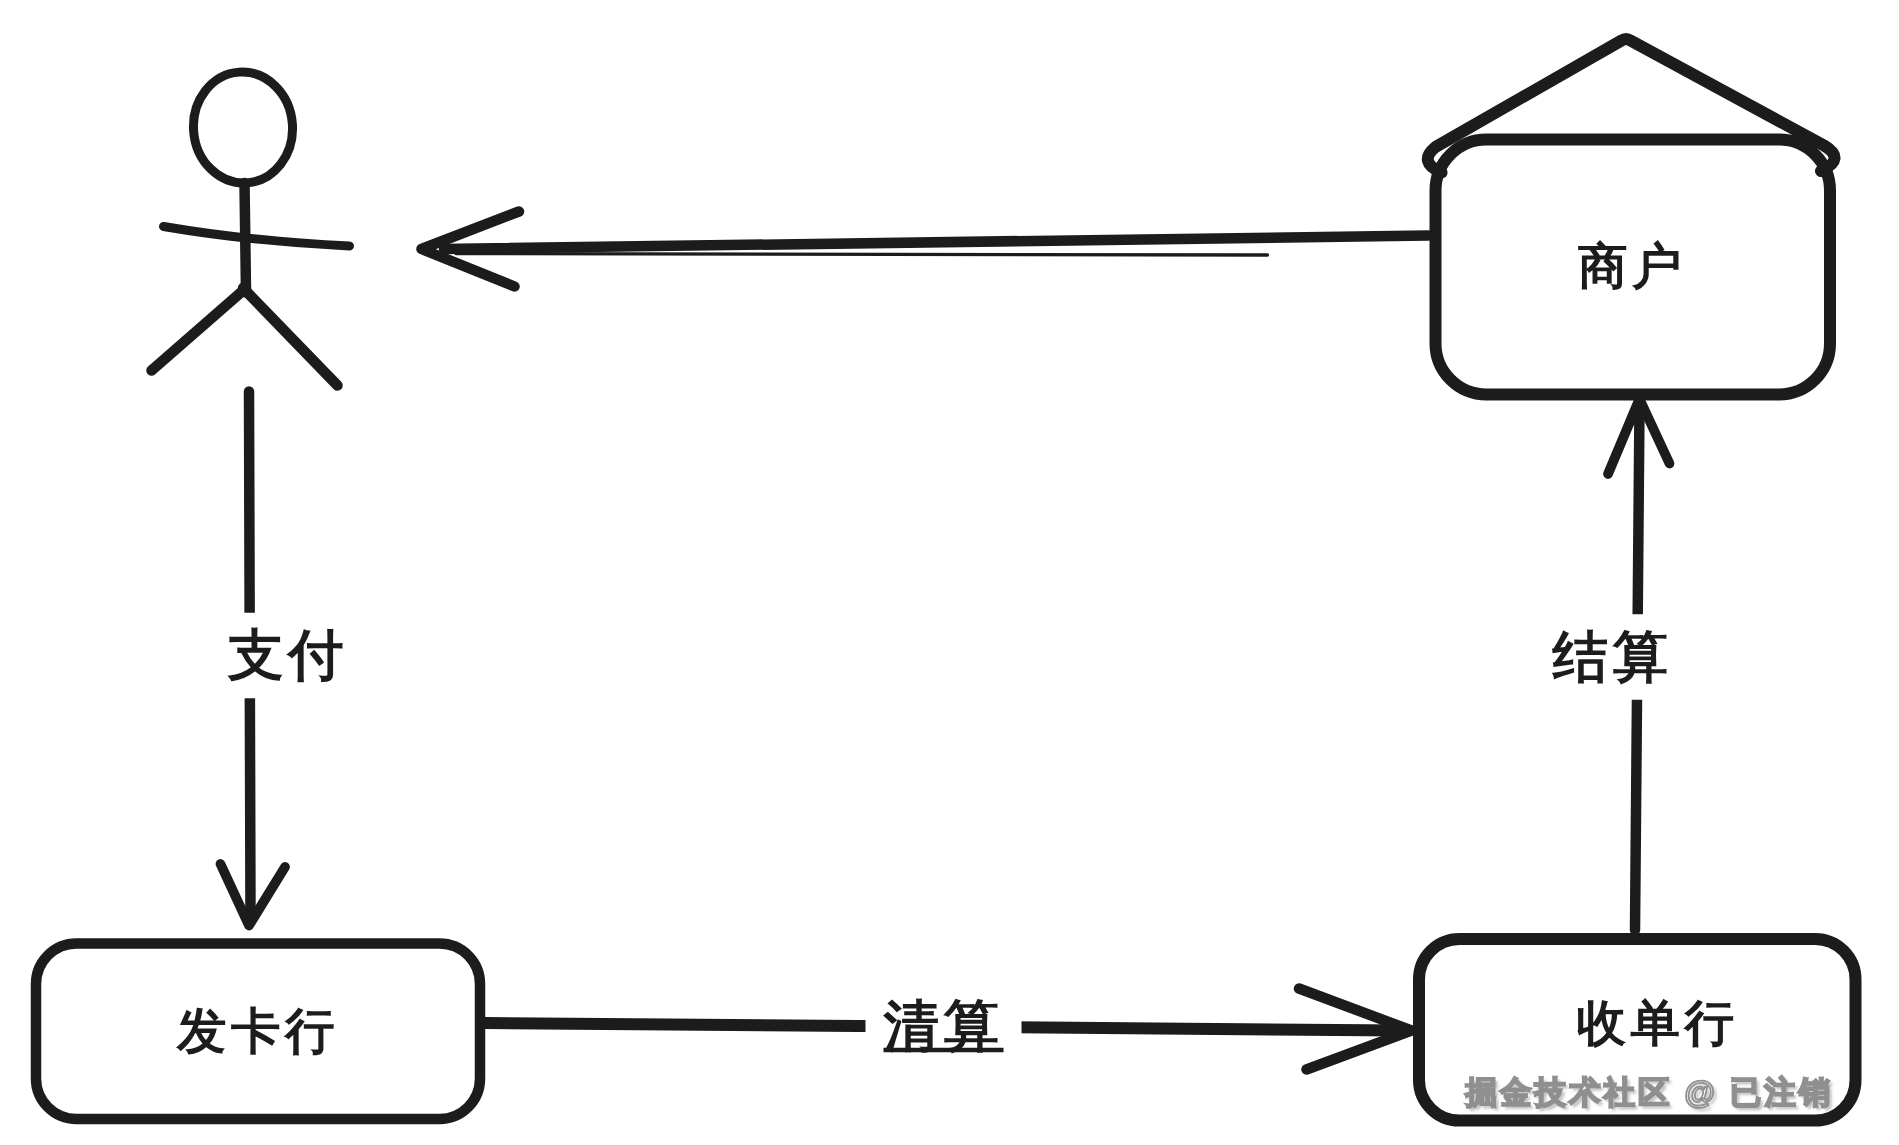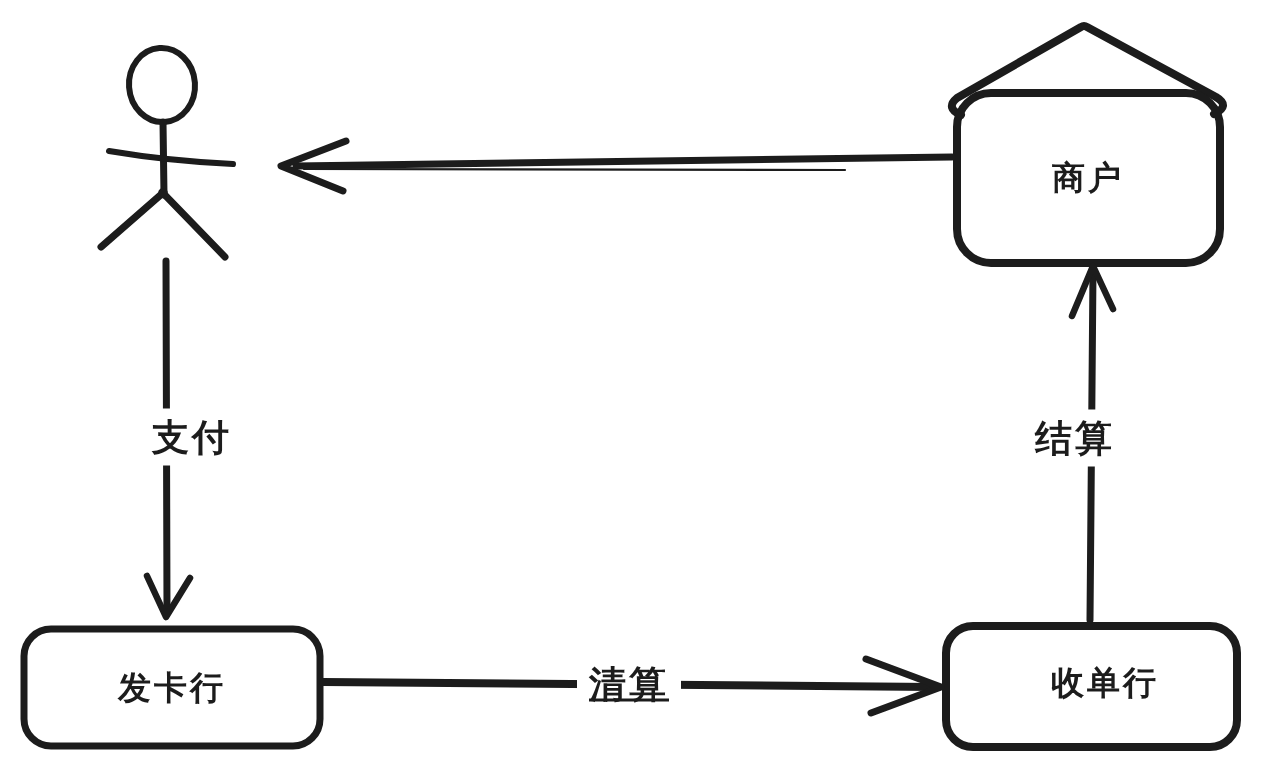--- a/index.html
+++ b/index.html
@@ -91,14 +91,15 @@
   </svg>
 
   <div class="lbl node-lbl" style="left:1088px;top:177px;">商户</div>
   <div class="lbl node-lbl" style="left:172px;top:687px;text-align:center;">发卡行</div>
   <div class="lbl node-lbl" style="left:1093px;top:682px;margin-left:12px;">收单行</div>
 
   <div class="lbl edge-lbl v" style="left:168px;top:437px;">支付</div>
   <div class="lbl edge-lbl h" style="left:629px;top:684px;text-decoration:underline;">清算</div>
   <div class="lbl edge-lbl v" style="left:1051px;top:438px;">结算</div>
 
+  <div class="watermark">掘金技术社区 @ 已注销</div>
 
 </div>
 
 </body></html>

